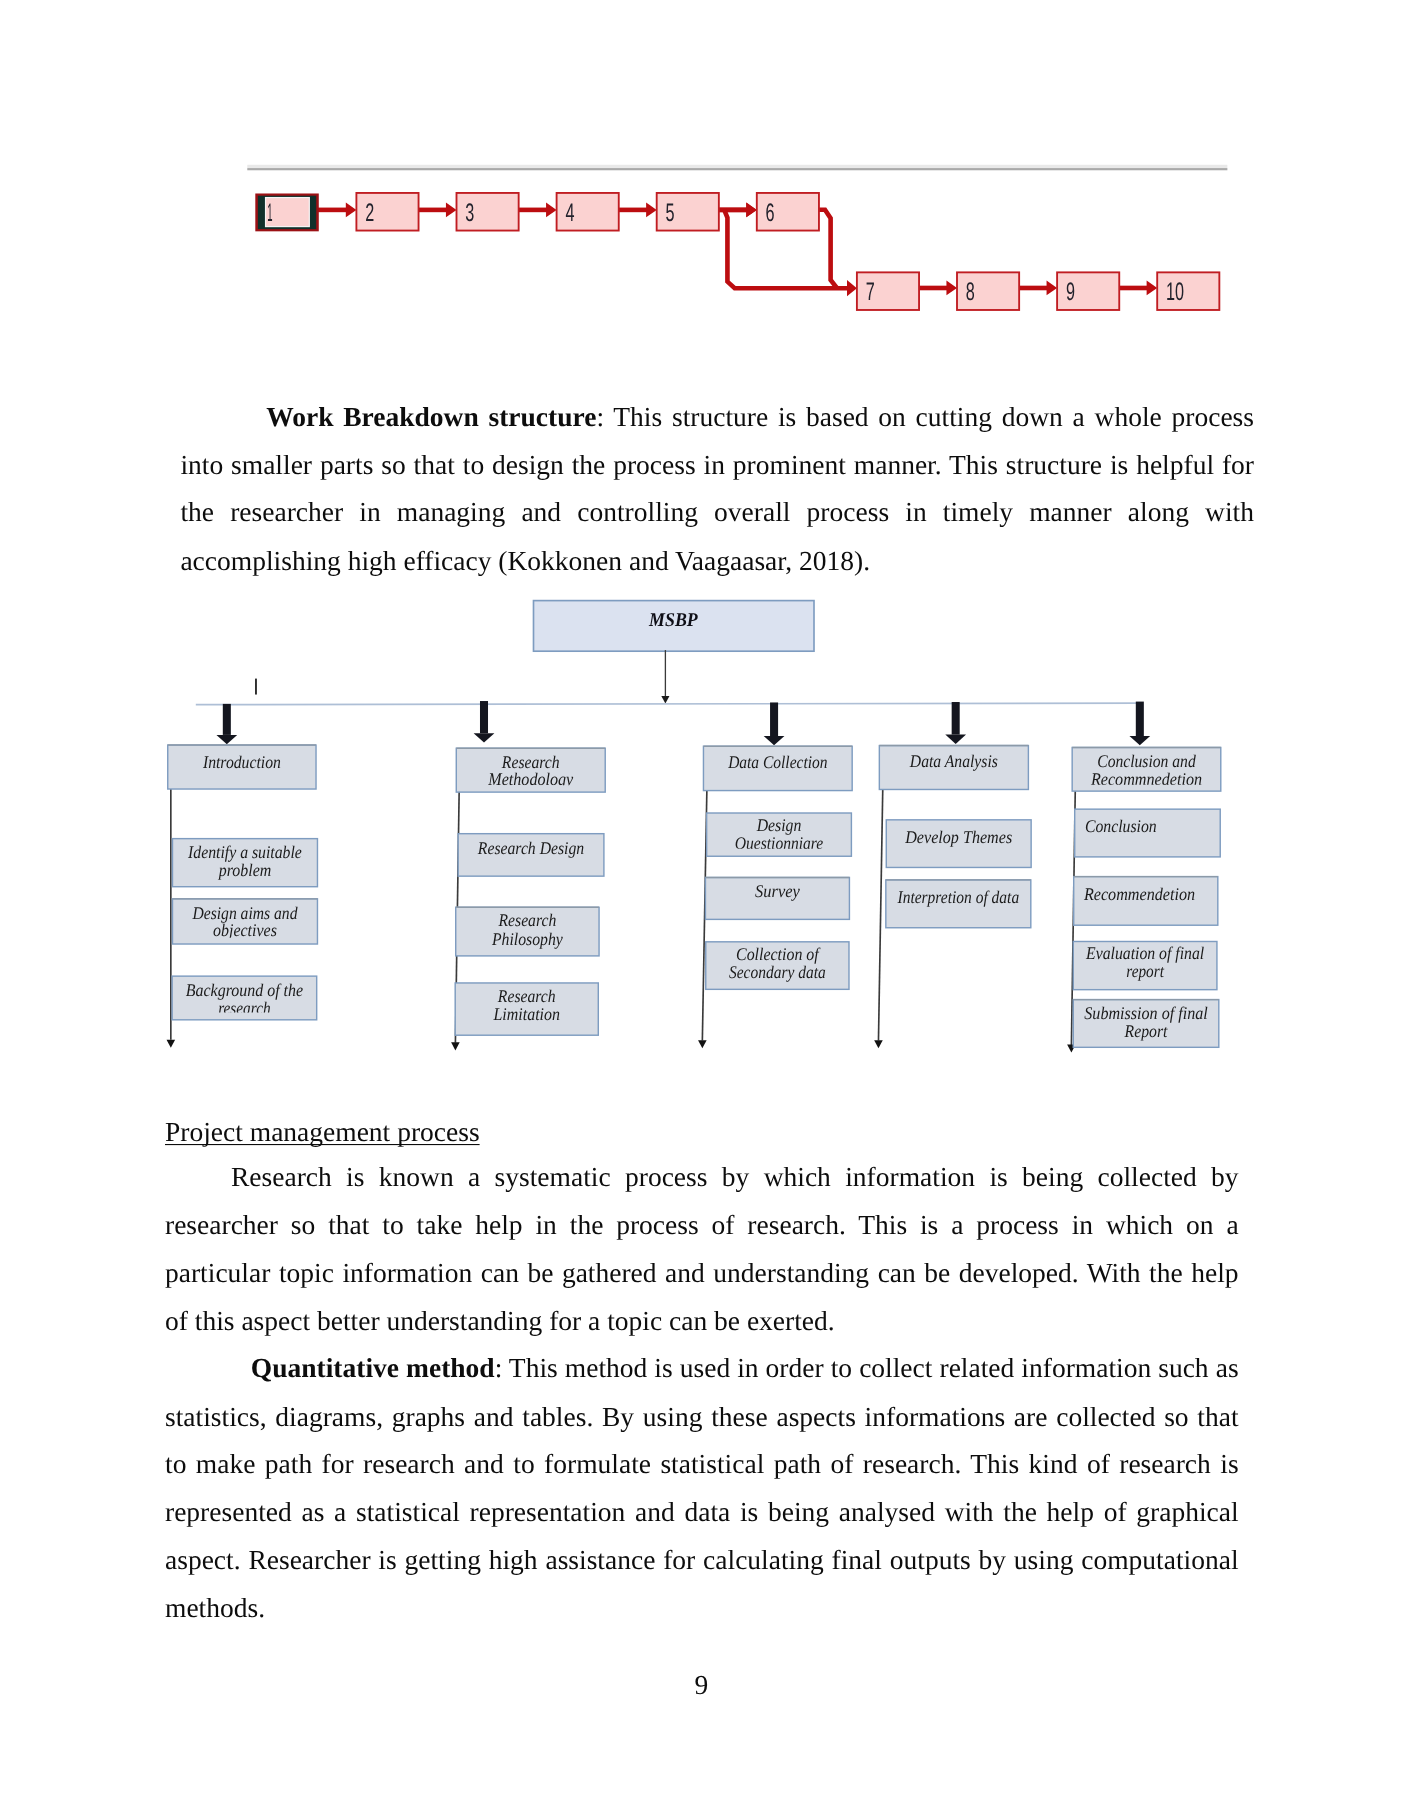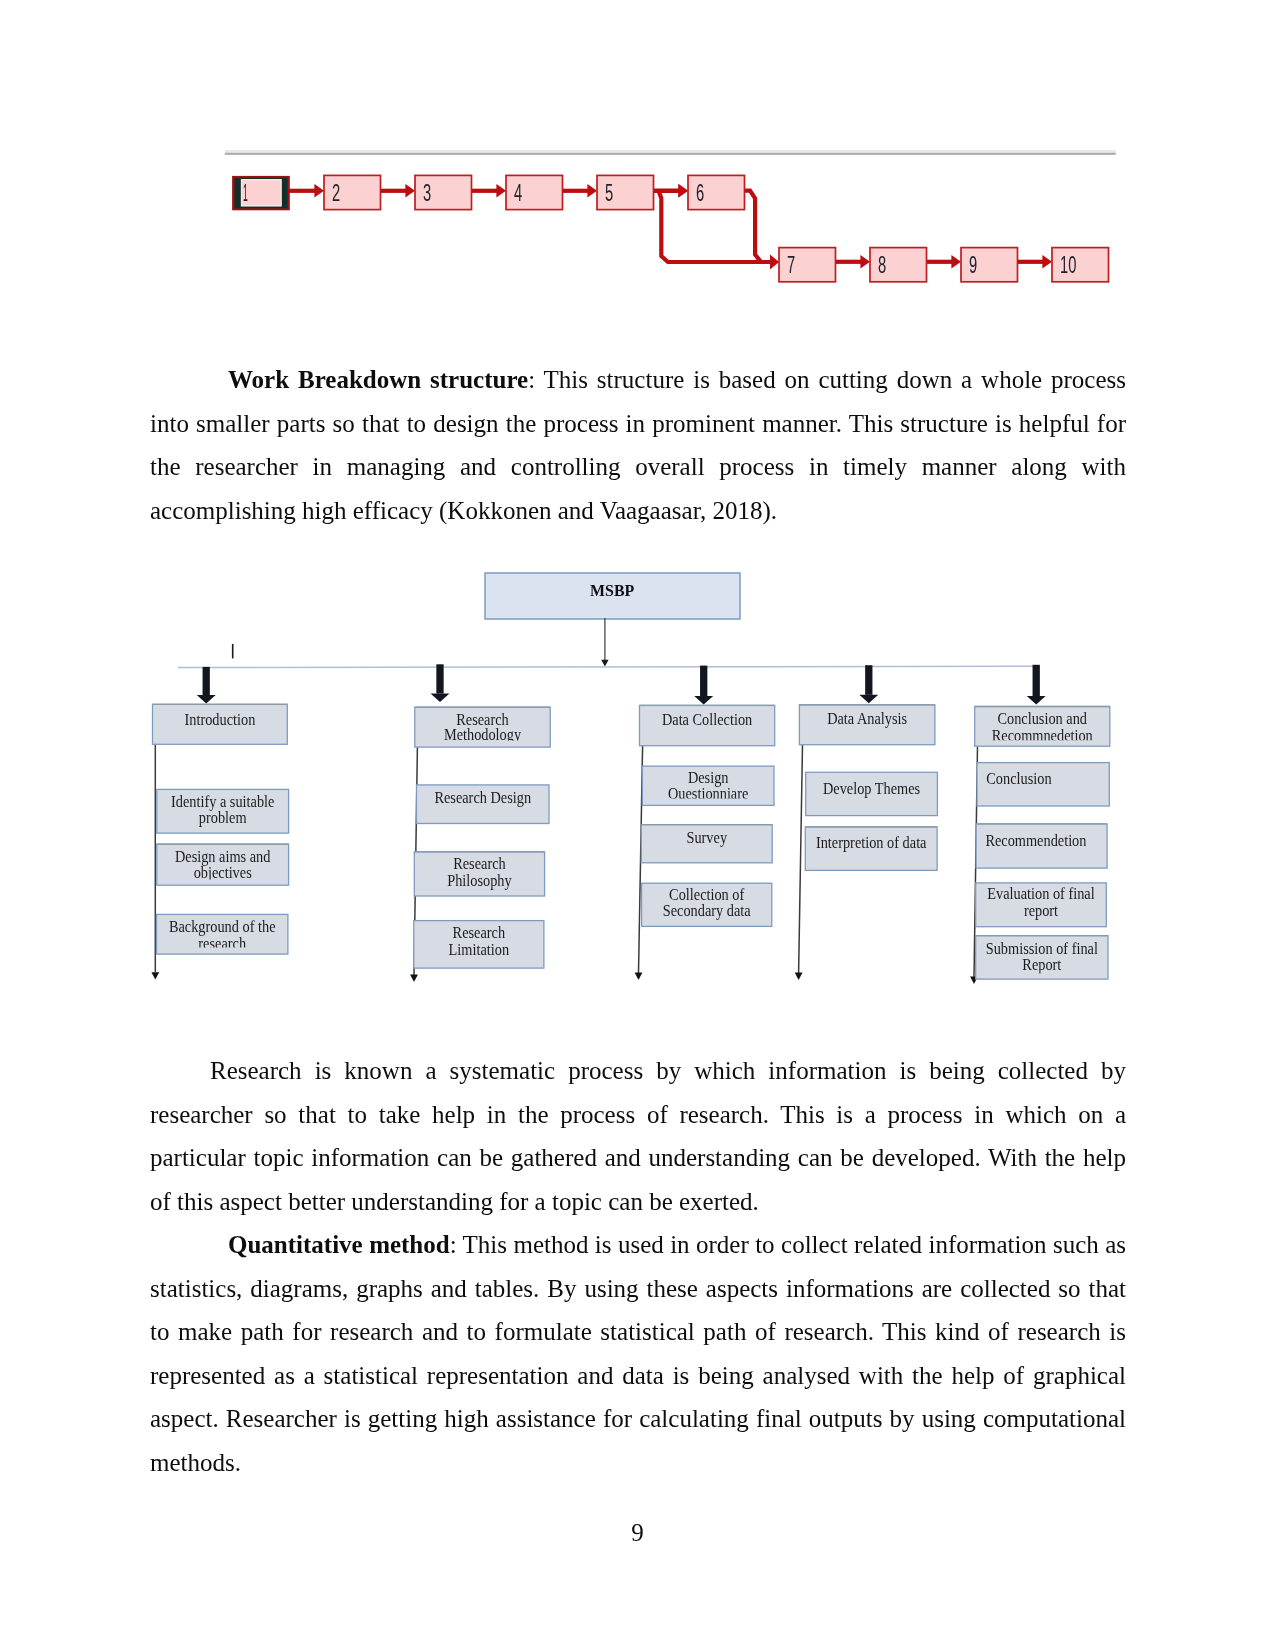--- a/index.html
+++ b/index.html
@@ -86,25 +86,25 @@
           <rect x="811" y="122.6" width="56.5" height="34.2" fill="#fbd2d1" stroke="#c01d22" stroke-width="1.7"></rect>
           <text x="819" y="148.1" class="nbox" textLength="8.2" lengthAdjust="spacingAndGlyphs">9</text>
         </g>
         <g>
           <rect x="902" y="122.6" width="56.5" height="34.2" fill="#fbd2d1" stroke="#c01d22" stroke-width="1.7"></rect>
           <text x="910" y="148.1" class="nbox" textLength="16.4" lengthAdjust="spacingAndGlyphs">10</text>
         </g>
       </svg>
   </div>
 
-  <div class="para" style="top:358px;">
+  <div class="para" style="top:358px;margin-left:14px;">
     <span style="display:inline-block;width:78px"></span><b>Work Breakdown structure</b><span>: This structure is based on cutting down a whole process into smaller parts so that to design the process in prominent manner. This structure is helpful for the researcher in managing and controlling overall process in timely manner along with accomplishing high efficacy (Kokkonen and Vaagaasar, 2018).</span>
   </div>
 
-  <div class="svgwrap" style="left:140px;top:562px;">
+  <div class="svgwrap" style="left:140px;top:535px;font-style:italic;">
   <svg width="990" height="440" viewBox="0 0 990 440" id="wbssvg">
         <rect x="345" y="11" width="255" height="46" fill="#dbe2f0" stroke="#7e9cc0" stroke-width="1.5"></rect>
         <text x="472.20000000000005" y="34" text-anchor="middle" class="wbsroot" textLength="44.23" lengthAdjust="spacingAndGlyphs">MSBP</text>
         <line x1="464.9" y1="56" x2="464.9" y2="99" stroke="#3a3a3a" stroke-width="1.2"></line>
         <path d="M461.20000000000005 97.79999999999995 L464.9 104.60000000000002 L468.6 97.79999999999995 Z" fill="#1c1c1c"></path>
         <line x1="38" y1="105.60000000000002" x2="896" y2="104.20000000000005" stroke="#aebfd6" stroke-width="1.5"></line>
         <rect x="91.9" y="81.89999999999998" width="1.6" height="14.5" fill="#1b1b1b"></rect>
         <rect x="62.54999999999998" y="104.89999999999998" width="7.3" height="28.200000000000045" fill="#14161f"></rect>
         <path d="M56.75 133.10000000000002 L66.19999999999999 141.60000000000002 L75.64999999999998 133.10000000000002 Z" fill="#14161f"></path>
         <line x1="15.300000000000011" y1="182.29999999999995" x2="15.300000000000011" y2="410.20000000000005" stroke="#3a3a3a" stroke-width="1.5"></line>
@@ -216,20 +216,21 @@
         <rect x="835.7" y="373.70000000000005" width="132.3" height="43.4" fill="#d7dce4" stroke="#7e9cc0" stroke-width="1.3"></rect>
         <line x1="835.7" y1="373.70000000000005" x2="968" y2="373.70000000000005" stroke="#8c9aa8" stroke-width="1.2"></line>
         <clipPath id="wbsclip10">
           <rect x="832.7" y="373.70000000000005" width="138.3" height="37.5"></rect>
         </clipPath>
         <text x="901.8500000000001" y="391.80000000000007" text-anchor="middle" class="wbstxt" textLength="112.23" lengthAdjust="spacingAndGlyphs">Submission of final</text>
         <text x="901.8500000000001" y="407.9000000000001" text-anchor="middle" class="wbstxt" clip-path="url(#wbsclip10)" textLength="39.00" lengthAdjust="spacingAndGlyphs">Report</text>
       </svg>
   </div>
 
+  <div class="heading" style="top:1014.5px;"><span>Project management process</span></div>
 
   <div class="para" style="top:1049px;">
     <span style="display:inline-block;width:60px"></span><span>Research is known a systematic process by which information is being collected by researcher so that to take help in the process of research. This is a process in which on a particular topic information can be gathered and understanding can be developed. With the help of this aspect better understanding for a topic can be exerted.</span>
   </div>
 
   <div class="para" style="top:1223px;font-family:Liberation Serif, serif;">
     <span style="display:inline-block;width:78px"></span><b>Quantitative method</b><span>: This method is used in order to collect related information such as statistics, diagrams, graphs and tables. By using these aspects informations are collected so that to make path for research and to formulate statistical path of research. This kind of research is represented as a statistical representation and data is being analysed with the help of graphical aspect. Researcher is getting high assistance for calculating final outputs by using computational methods.</span>
   </div>
 
   <div class="pageno" style="top:1519px;left:0;">9</div>

